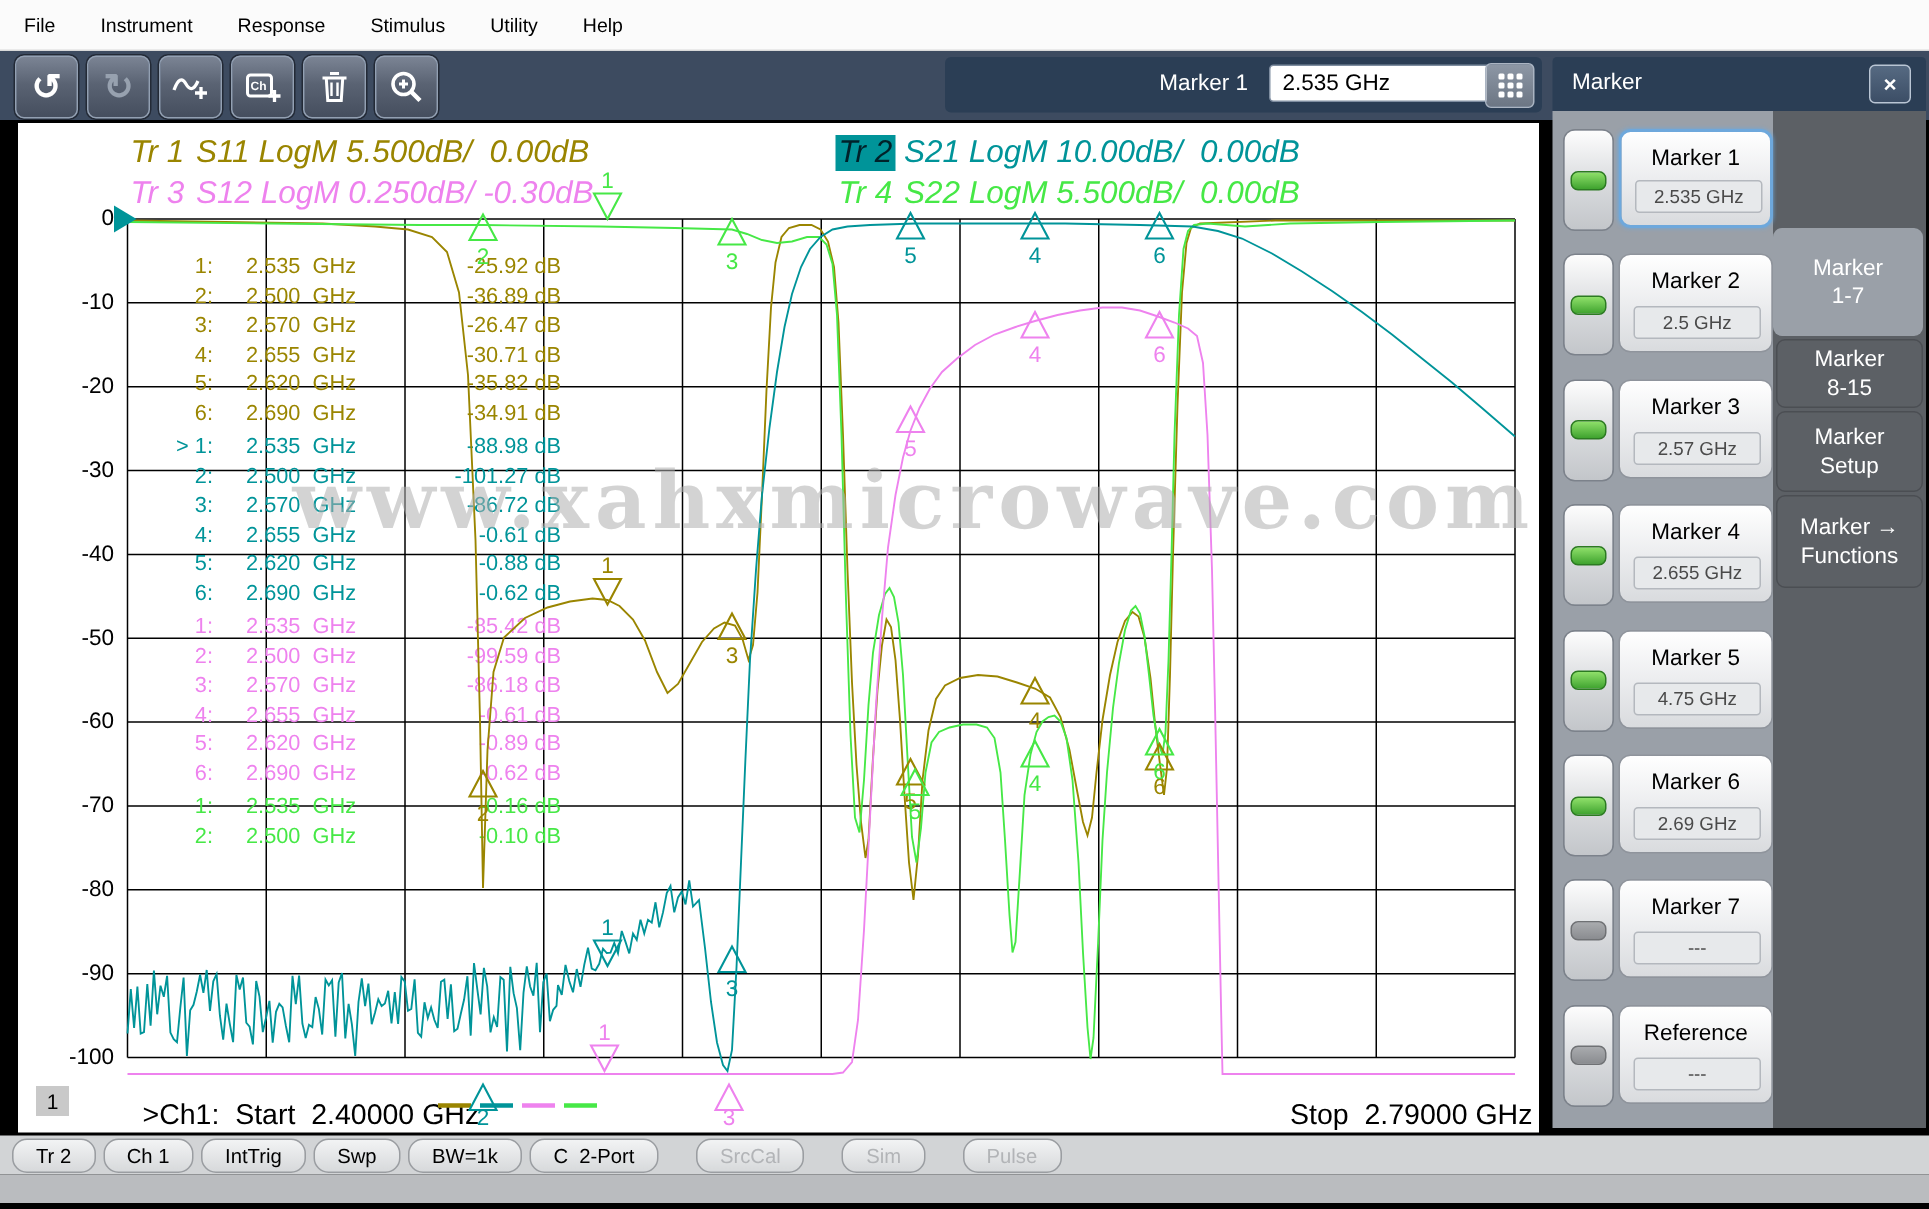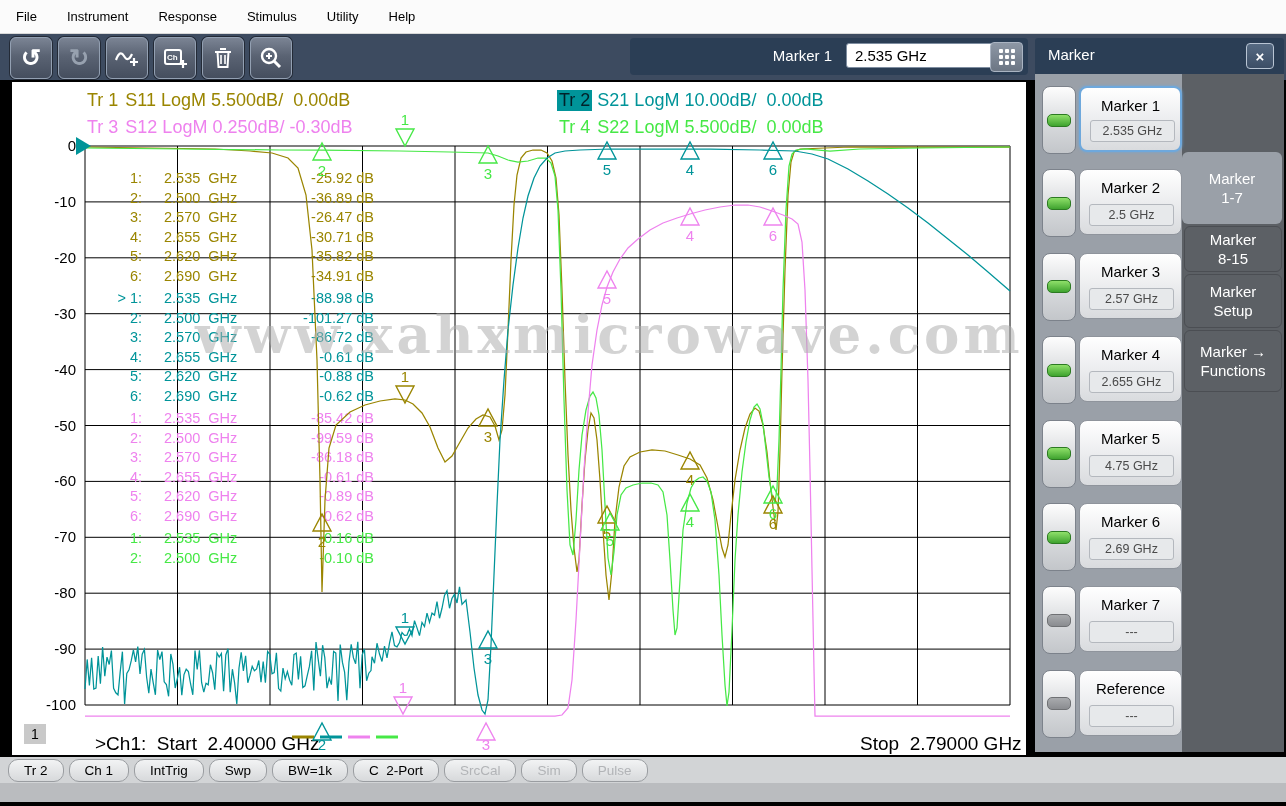--- a/index.html
+++ b/index.html
@@ -19,21 +19,21 @@
   .mk-panel-label{position:absolute;right:196px;top:9px;color:#fff;font-size:15px;}
   .mk-input{position:absolute;left:216px;top:5px;width:130px;height:23px;border:1px solid #7e8da0;border-radius:3px;
             background:#fff;font-family:"Liberation Sans",sans-serif;font-size:15px;padding:0 8px;color:#000;}
   .keypad-btn{position:absolute;left:360px;top:4px;width:31px;height:28px;border-radius:4px;border:1px solid #aab4c2;
               background:linear-gradient(180deg,#8d97a5,#6c7684);display:flex;align-items:center;justify-content:center;}
   .keypad-grid{display:grid;grid-template-columns:repeat(3,4px);grid-template-rows:repeat(3,4px);gap:2px;}
   .keypad-grid i{background:#fff;border-radius:1px;}
   
   .plot-panel{left:12px;top:82px;width:1014px;height:673px;background:#fff;}
   .ytick{position:absolute;width:58px;text-align:right;font-size:15px;color:#000;z-index:3;}
-  .tr-entry{position:absolute;height:18px;font-size:18px;white-space:pre;z-index:3;}
+  .tr-entry{position:absolute;height:18px;font-size:21px;white-space:pre;z-index:3;font-style:italic;}
   .tr-chip{display:inline-block;padding:0 2px;}
   .tr-chip.sel{background:#009499;color:#00222a;}
   .mt-row{position:absolute;left:88px;width:286px;height:19px;font-size:14.5px;white-space:pre;z-index:3;}
   .mt-num{position:absolute;left:0;width:54px;text-align:right;}
   .mt-freq{position:absolute;left:76px;width:140px;text-align:left;}
   .mt-val{position:absolute;right:0;width:116px;text-align:right;}
   .axis-label{position:absolute;font-size:19px;color:#000;z-index:3;white-space:pre;}
   .ch-badge{position:absolute;left:24px;top:724px;width:22px;height:20px;background:#c9c9c9;color:#000;
             font-size:14px;display:flex;align-items:center;justify-content:center;z-index:3;}
   .watermark{left:195px;top:303px;width:920px;z-index:40;pointer-events:none;
@@ -59,21 +59,21 @@
   .mk-btn{position:absolute;left:44px;width:103px;height:66px;border-radius:8px;border:1px solid #8f949c;
           background:linear-gradient(180deg,#ffffff,#ecedef 50%,#d9dbde);box-sizing:border-box;}
   .mk-btn.focused{border:2px solid #6ea8dc;box-shadow:0 0 3px #6ea8dc;}
   .mk-title{position:absolute;left:0;top:9px;width:100%;text-align:center;font-size:15px;color:#000;}
   .mk-val{position:absolute;left:9px;bottom:8px;width:83px;height:20px;border:1px solid #b4b8be;border-radius:3px;
           background:#e7e9eb;font-size:12.5px;color:#4a4a4a;display:flex;align-items:center;justify-content:center;}
   
   .statusbar{left:0;top:757px;width:1286px;height:26px;background:#d2d4d6;display:flex;align-items:center;gap:5px;padding-left:8px;box-sizing:border-box;}
   .sb-btn{height:21px;padding:0 15px;border-radius:10px;border:1px solid #9a9da1;font-size:13.5px;color:#000;
           background:linear-gradient(180deg,#f2f3f4,#d7d9db);display:flex;align-items:center;white-space:pre;}
-  .sb-btn.disabled{color:#b2b4b7;}
+  .sb-btn.disabled{color:#b2b4b7;margin-left:20px;}
   .bottom-strip{left:0;top:783px;width:1286px;height:19px;background:#babcbf;}
   svg{position:absolute;overflow:visible;}
 </style>
 </head>
 <body>
 
 <div class="abs menu-bar" id="menu-bar">
     <div class="menu-item">File</div>
     <div class="menu-item">Instrument</div>
     <div class="menu-item">Response</div>

